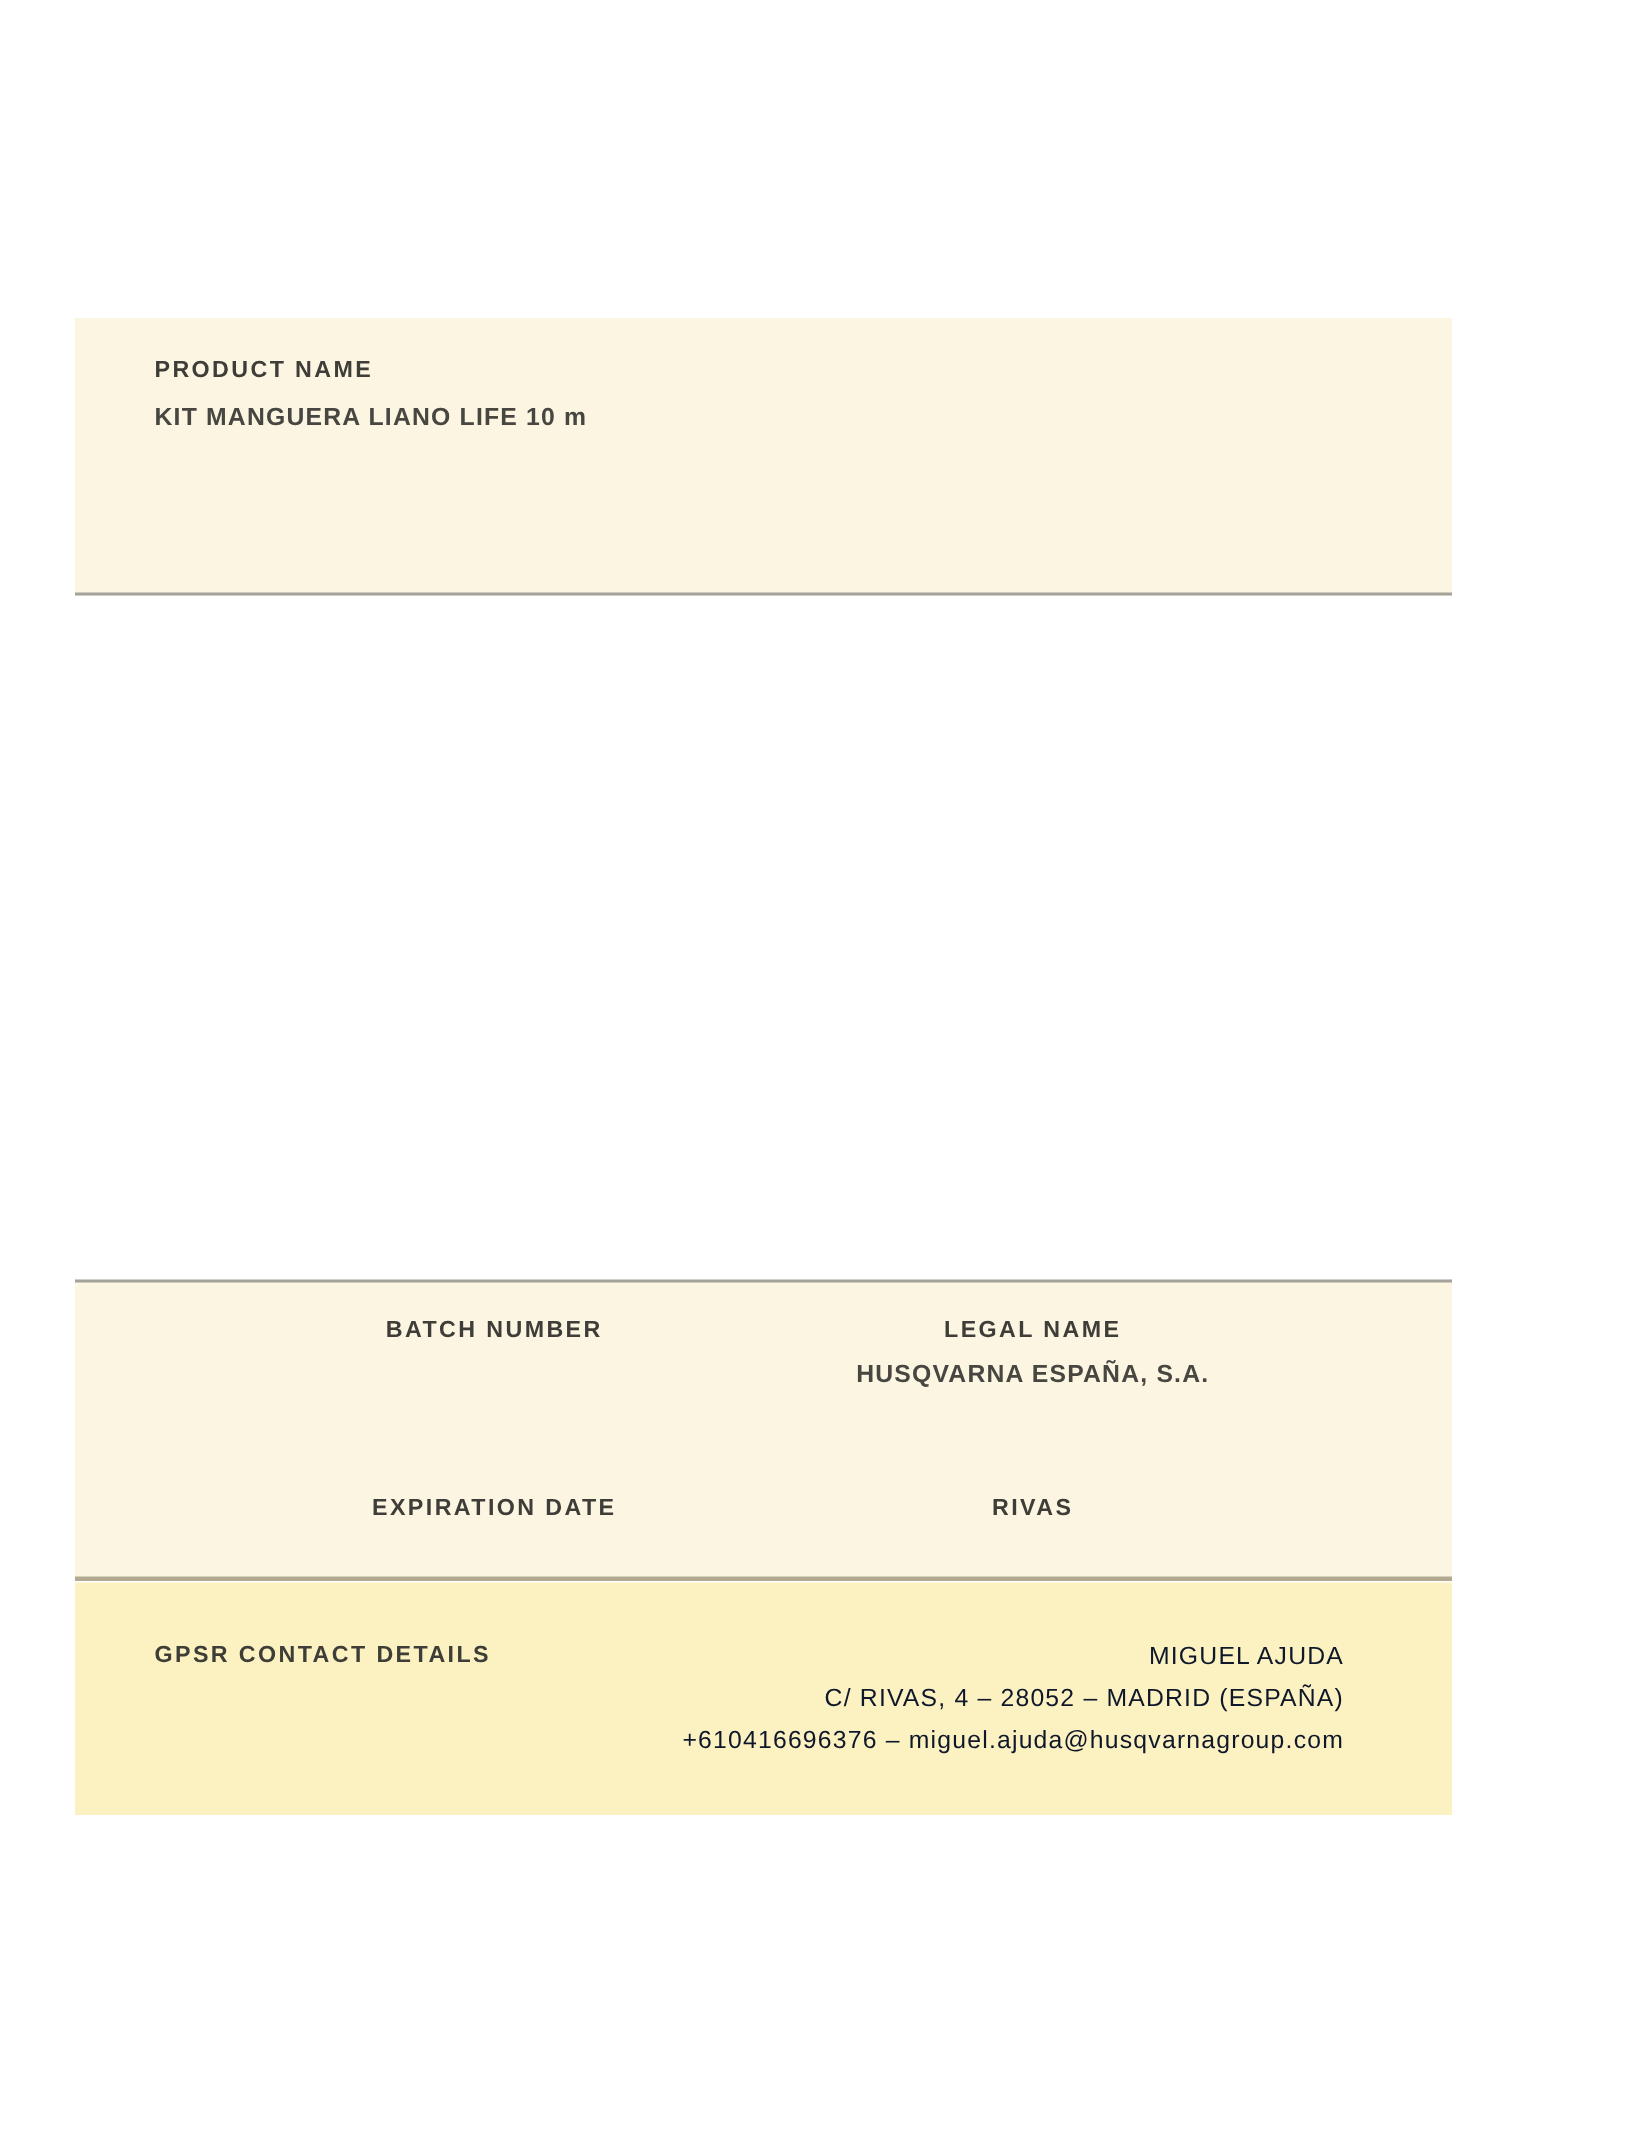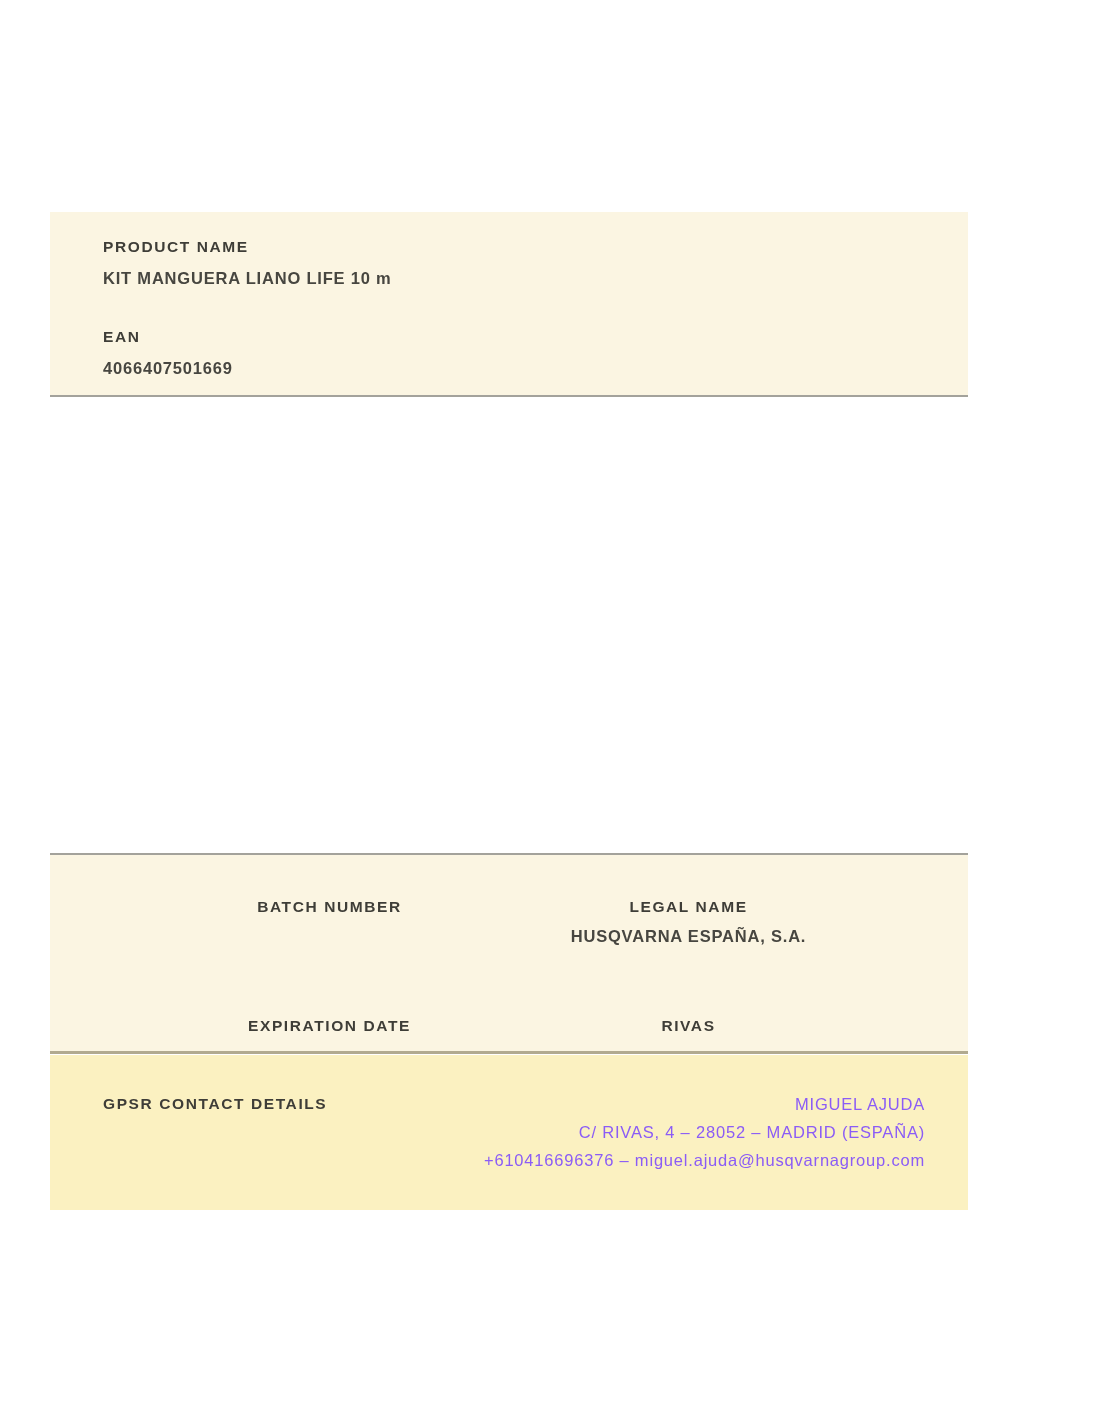--- a/index.html
+++ b/index.html
@@ -43,61 +43,57 @@
   }
   .field + .field { margin-top: 38px; }
 
   
   .panel-details {
     top: 853px;
     height: 201px;
     background: #fbf5e2;
     border-top: 2px solid #a3a29b;
     border-bottom: 3px solid #b1aa90;
-    padding: 42px 100px 0 100px;
+    padding: 22px 100px 0 100px;
   }
   .details-grid {
     display: grid;
     grid-template-columns: 1fr 1fr;
     row-gap: 69px;
     text-align: center;
   }
   .details-grid .val { margin-top: 8px; }
   .empty-val { min-height: 1px; }
 
   
   .panel-gpsr {
     top: 1055px;
     height: 155px;
     background: #fbf1c1;
-    padding: 35px 43px 0 53px;
+    padding: 35px 72px 0 53px;
     display: flex;
     justify-content: space-between;
     align-items: flex-start;
   }
   .gpsr-label { line-height: 28px; }
   .gpsr-contact {
     text-align: right;
     font-size: 16.5px;
     letter-spacing: 0.8px;
     line-height: 28px;
-    color: #8b5cf6;
+    color: #0f172a;
   }
 </style>
 </head>
 <body>
 
 <section class="panel panel-product">
   <div class="field">
     <div class="lbl">PRODUCT NAME</div>
     <div class="val">KIT MANGUERA LIANO LIFE 10 m</div>
-  </div>
-  <div class="field">
-    <div class="lbl">EAN</div>
-    <div class="val">4066407501669</div>
   </div>
 </section>
 
 <section class="panel panel-details">
   <div class="details-grid">
     <div class="cell">
       <div class="lbl">BATCH NUMBER</div>
       <div class="val empty-val"></div>
     </div>
     <div class="cell">

